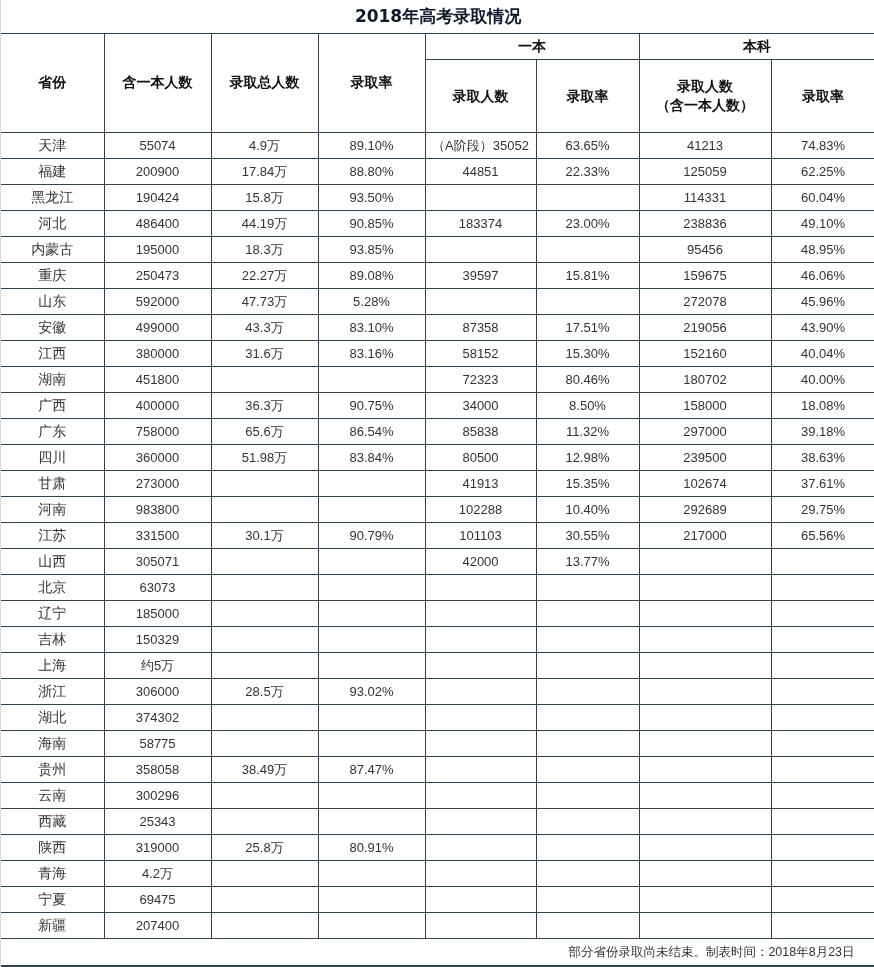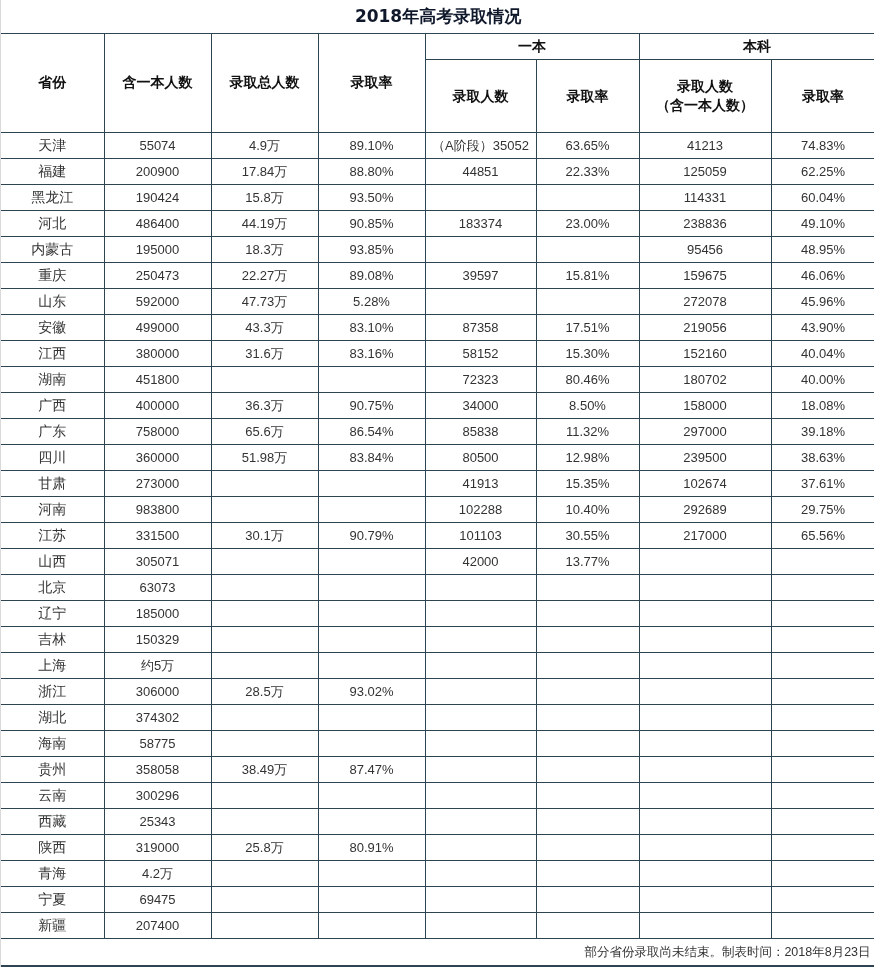--- a/index.html
+++ b/index.html
@@ -6,21 +6,21 @@
   body { width: 874px; height: 967px; overflow: hidden; font-family: "DejaVu Sans", "Liberation Sans", sans-serif; color: #222; }
   .sheet { position: absolute; left: 0; top: 0; width: 874px; height: 967px; box-sizing: border-box; border-left: 1px solid #d9d9d9; }
   table { border-collapse: collapse; table-layout: fixed; width: 874px; position: absolute; left: 0; top: 0; }
   td, th { border: 1px solid #2e4452; text-align: center; vertical-align: middle; padding: 0; overflow: hidden; white-space: nowrap; }
   .title-cell { height: 33px; border-top: none; border-left: none; border-right: none; font-size: 17px; font-weight: bold; color: #0f172a; margin-left: 16px; }
   th { font-weight: bold; font-size: 14px; color: #111; }
   .grp { height: 25px; }
   .sub { height: 72px; line-height: 19px; }
   td { height: 25px; font-size: 13px; color: #333; font-family: "Liberation Sans", "DejaVu Sans", sans-serif; }
   td.prov { font-family: "DejaVu Sans", sans-serif; font-size: 14px; }
-  .footer-cell { height: 26px; text-align: right; padding-right: 4px; font-size: 12.5px; color: #333; border-left: none; border-bottom: 2px solid #2e4452; }
+  .footer-cell { height: 26px; text-align: right; padding-right: 20px; font-size: 12.5px; color: #333; border-left: none; border-bottom: 2px solid #2e4452; }
   tr > :first-child { border-left: none; }
 </style>
 </head>
 <body>
 
 <div class="sheet">
 <table>
   <colgroup>
     <col style="width:103px">
         <col style="width:107px">

